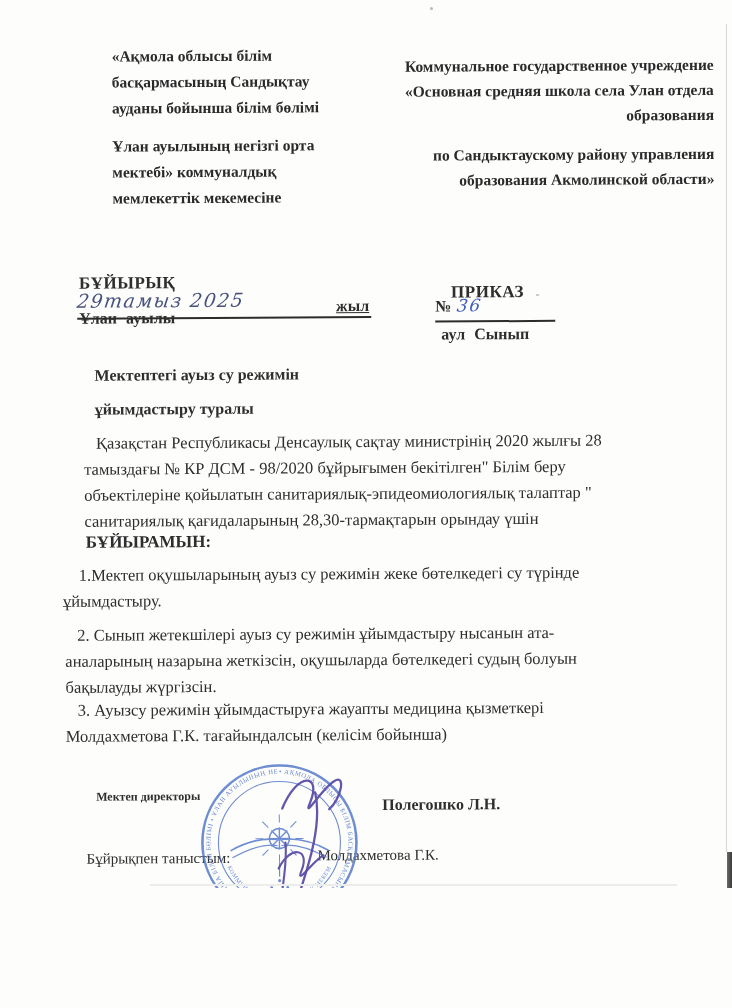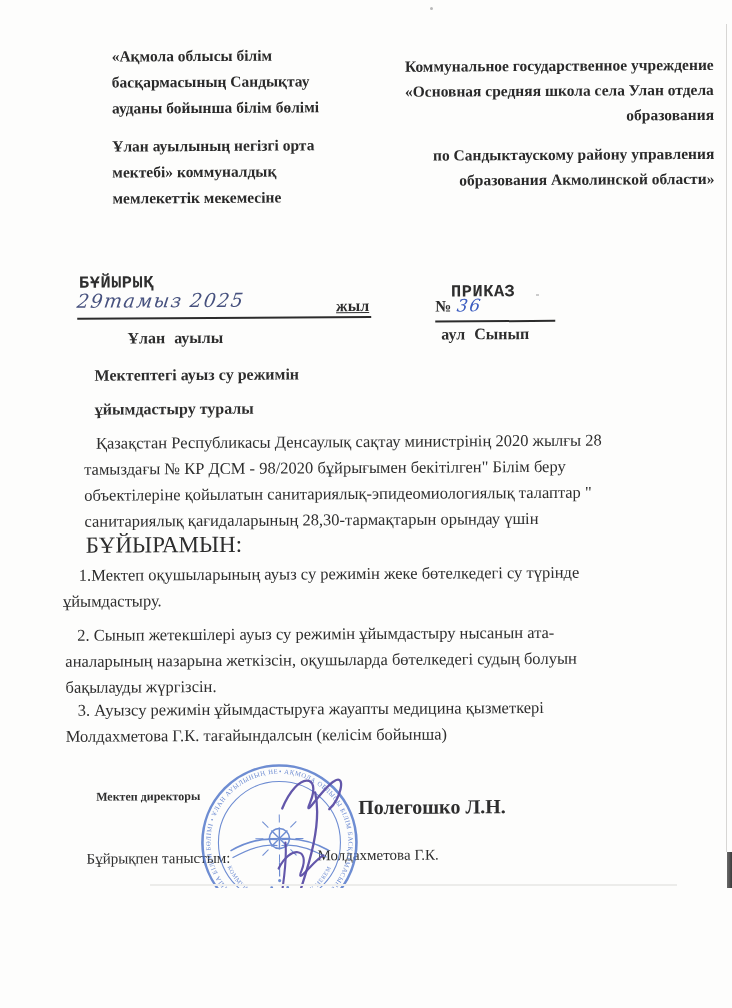--- a/index.html
+++ b/index.html
@@ -13,52 +13,52 @@
   .abs{position:absolute;}
   p{margin:0;}
 
   
   .org-left{left:114px;top:42px;width:240px;font-size:15.5px;font-weight:bold;line-height:26px;color:#2a2a2a;}
   .org-left p + p{margin-top:12px;}
   .org-right{left:386px;top:54px;width:330px;font-size:15.5px;font-weight:bold;line-height:25px;text-align:right;color:#2a2a2a;}
   .org-right p + p{margin-top:14px;}
 
   
-  .order-title{font-size:17px;font-weight:bold;letter-spacing:.5px;font-family:Liberation Mono, monospace;}
+  .order-title{font-size:17px;font-weight:bold;letter-spacing:.5px;}
   .kk-title{left:80px;top:272px;}
   .ru-title{left:452px;top:283px;}
   .date-line{left:78px;top:288px;width:294px;height:28px;border-bottom:2px solid #2c2c2c;}
   .handwriting{
     font-family:"DejaVu Serif",serif;font-style:italic;
     color:#46517e;font-size:19px;letter-spacing:1.5px;
     display:inline-block;transform:skewX(-8deg);
   }
   .hw-blue{color:#3b5cc0;font-size:17px;}
   .year-label{position:absolute;right:2px;bottom:1px;font-weight:bold;font-size:16px;text-decoration:underline;}
   .num-line{left:436px;top:296px;width:120px;height:25px;border-bottom:2px solid #2c2c2c;}
   .no-sign{font-weight:bold;font-size:16px;margin-right:6px;}
   .place{font-weight:bold;font-size:16px;word-spacing:5px;}
-  .kk-place{left:80px;top:328px;margin-left:48px;}
+  .kk-place{left:80px;top:308px;}
   .ru-place{left:442px;top:326px;}
 
   
   .subject{left:95px;top:366px;font-size:16px;font-weight:bold;line-height:16px;}
   .subject p + p{margin-top:18px;}
 
   
   .preamble{left:84px;top:429px;width:614px;font-size:16.5px;line-height:26px;white-space:pre-line;text-indent:12px;}
-  .resolve{left:85px;top:531px;font-size:23px;font-weight:normal;}
+  .resolve{left:85px;top:531px;font-size:17px;font-weight:bold;}
   .item{width:628px;font-size:16.5px;line-height:26px;white-space:pre-line;}
   .item1{left:62px;top:561px;text-indent:16px;}
   .item2{left:64px;top:621px;text-indent:12px;}
   .item3{left:64px;top:696px;text-indent:12px;}
 
   
   .director-label{left:94px;top:788px;font-size:12px;font-weight:bold;}
-  .director-name{left:356px;top:796px;font-size:20px;font-weight:bold;}
+  .director-name{left:380px;top:796px;font-size:16px;font-weight:bold;}
   .ack-label{left:84px;top:849px;font-size:15px;}
   .ack-name{left:315px;top:847px;font-size:15px;}
 
   .stamp-wrap{left:180px;top:746px;width:200px;height:200px;pointer-events:none;}
 
   
   .edge-line{position:absolute;right:5px;top:24px;height:828px;width:1px;background:#d7d6d4;}
   .edge-strip{position:absolute;right:0;top:852px;bottom:0;width:5px;background:linear-gradient(to left,#3c3c3c,#6a6a6a);}
   .bottom-shade{position:absolute;left:150px;right:55px;bottom:2px;height:2px;background:#ececea;}
   .speck1{position:absolute;left:430px;top:7px;width:3px;height:3px;border-radius:50%;background:#b9b9b9;}

